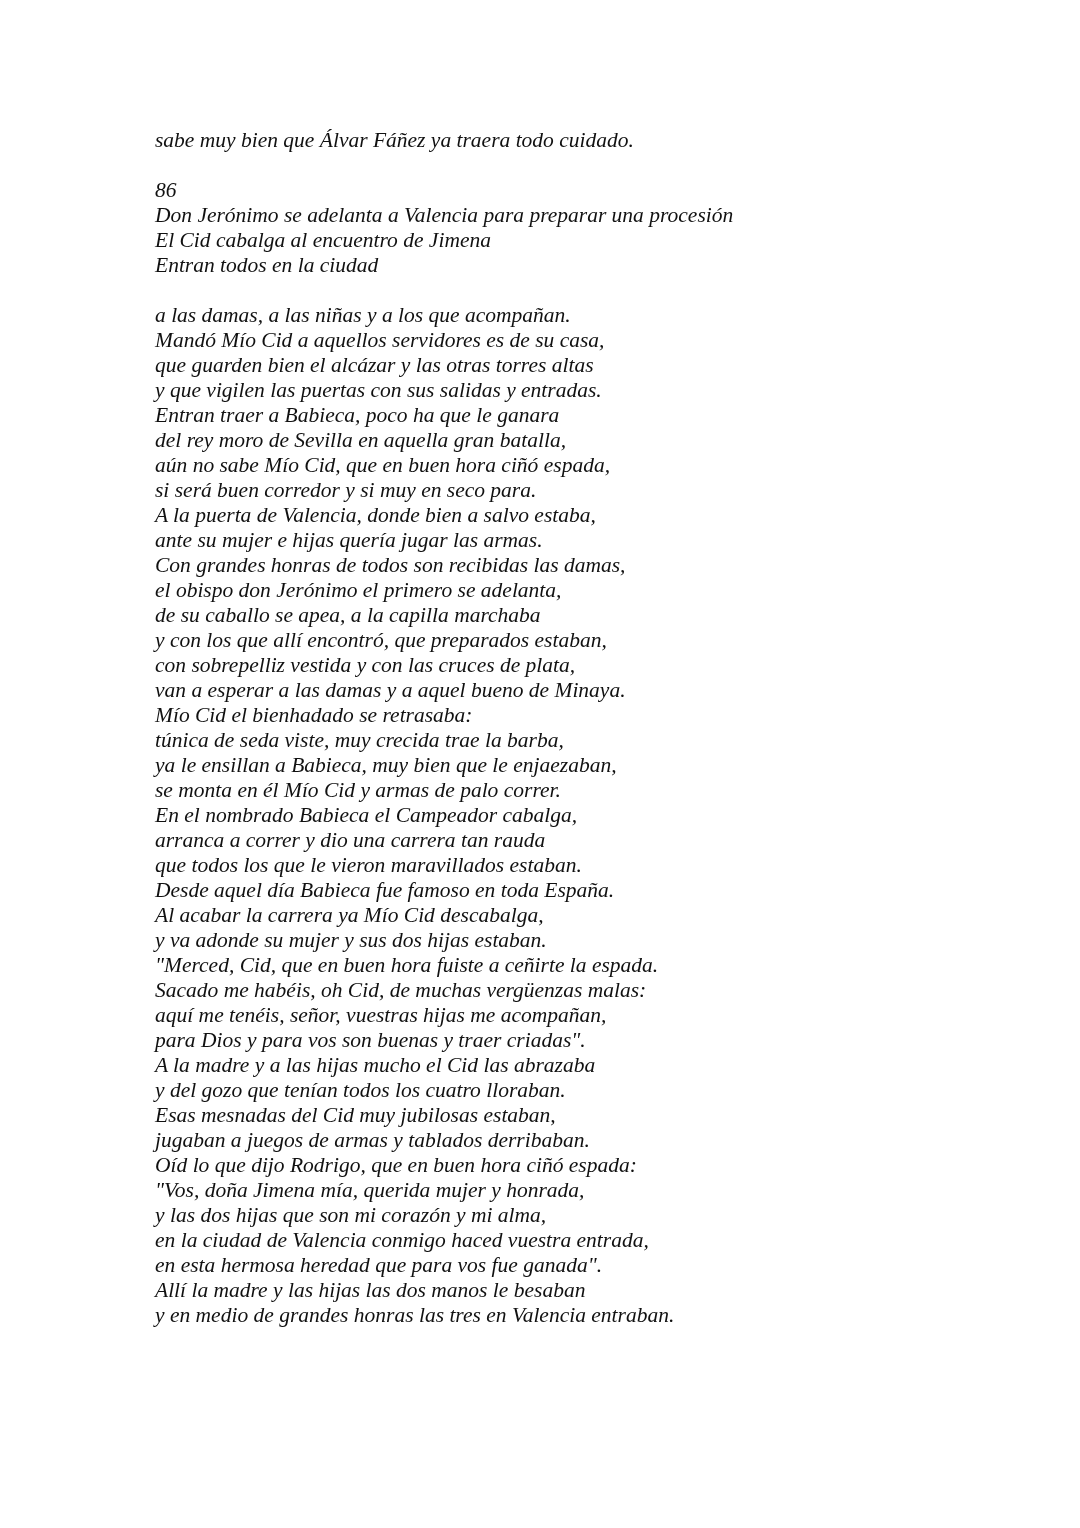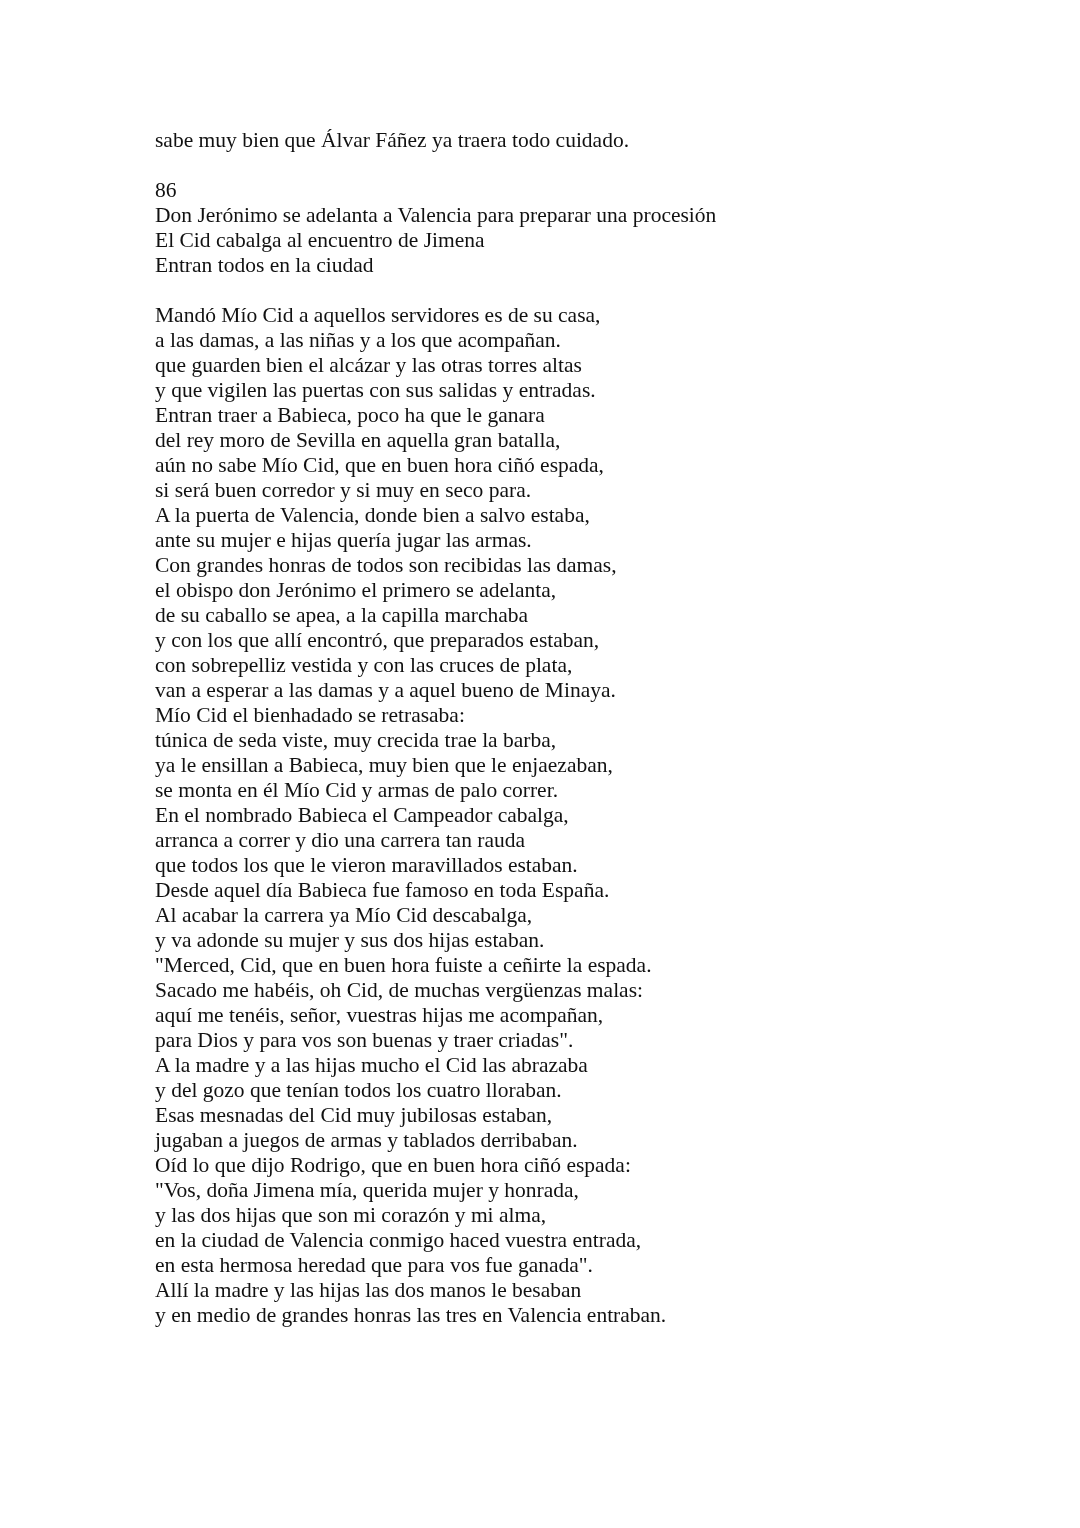--- a/index.html
+++ b/index.html
@@ -20,20 +20,21 @@
       left: 155px;
       top: 128px;
       width: 880px;
     }
     .line {
       font-size: 21.5px;
       line-height: 25px;
       height: 25px;
       white-space: nowrap;
       letter-spacing: 0px;
+      font-style: italic;
     }
     .gap {
       height: 25px;
     }
   </style>
 </head>
 <body>
 
 <div class="page">
   <div class="line">sabe muy bien que Álvar Fáñez ya traera todo cuidado.</div>
@@ -41,22 +42,22 @@
 
   <div class="line">86</div>
   <div>
     <div class="line">Don Jerónimo se adelanta a Valencia para preparar una procesión</div>
     <div class="line">El Cid cabalga al encuentro de Jimena</div>
     <div class="line">Entran todos en la ciudad</div>
   </div>
   <div class="gap"></div>
 
   <div id="verses">
+      <div class="line">a las damas, a las niñas y a los que acompañan.</div>
       <div class="line">Mandó Mío Cid a aquellos servidores es de su casa,</div>
-      <div class="line">a las damas, a las niñas y a los que acompañan.</div>
       <div class="line">que guarden bien el alcázar y las otras torres altas</div>
       <div class="line">y que vigilen las puertas con sus salidas y entradas.</div>
       <div class="line">Entran traer a Babieca, poco ha que le ganara</div>
       <div class="line">del rey moro de Sevilla en aquella gran batalla,</div>
       <div class="line">aún no sabe Mío Cid, que en buen hora ciñó espada,</div>
       <div class="line">si será buen corredor y si muy en seco para.</div>
       <div class="line">A la puerta de Valencia, donde bien a salvo estaba,</div>
       <div class="line">ante su mujer e hijas quería jugar las armas.</div>
       <div class="line">Con grandes honras de todos son recibidas las damas,</div>
       <div class="line">el obispo don Jerónimo el primero se adelanta,</div>

